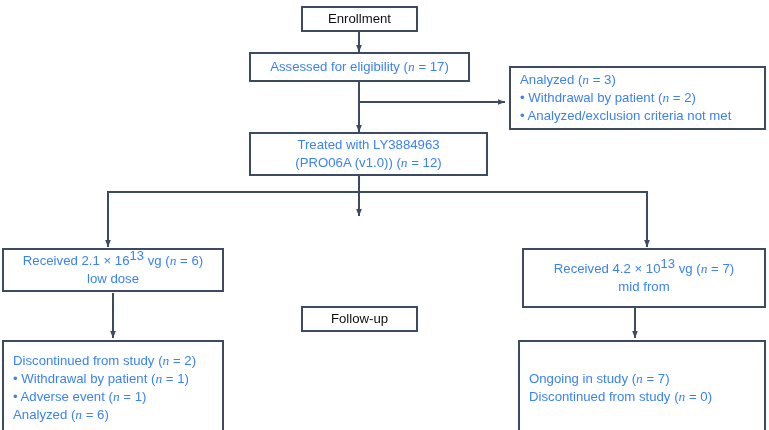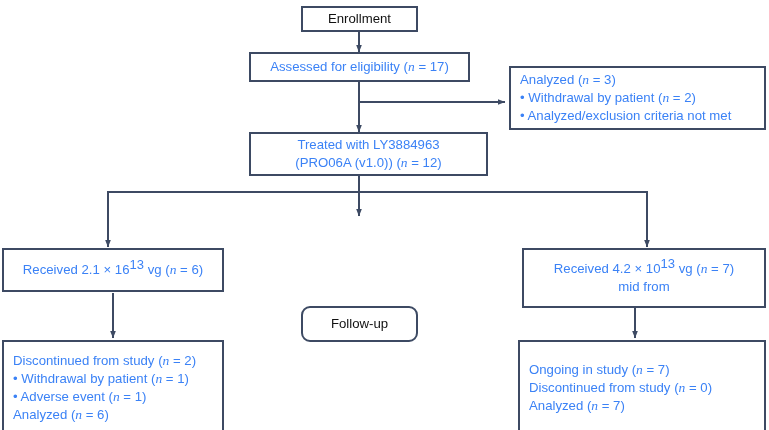--- a/index.html
+++ b/index.html
@@ -84,21 +84,21 @@
 
     <line x1="113" y1="289" x2="113" y2="334" stroke="#3d4a63" stroke-width="2" marker-end="url(#arrow)"></line>
     <line x1="635" y1="289" x2="635" y2="334" stroke="#3d4a63" stroke-width="2" marker-end="url(#arrow)"></line>
   </svg>
 
   <div class="stage" style="left:301px; top:2px; width:117px; height:26px;">
     <span>Enrollment</span>
   </div>
 
 
-  <div class="stage" style="left:301px; top:302px; width:117px; height:36px;border-radius:9px;">
+  <div class="stage" style="left:301px; top:302px; width:117px; height:26px;">
     <span>Follow-up</span>
   </div>
 
   <div class="node center" style="left:249px; top:48px; width:221px; height:30px;">
     <div class="pad">
       <div class="line-row">
         <span>Assessed for eligibility (</span><em class="n">n</em><span> = 17)</span>
       </div>
     </div>
   </div>
@@ -122,20 +122,21 @@
         <span>(PRO06A (v1.0)) (</span><em class="n">n</em><span> = 12)</span>
       </div>
     </div>
   </div>
 
   <div class="node center" style="left:2px; top:244px; width:222px; height:44px;">
     <div class="pad">
       <div class="line-row">
         <span>Received 2.1 × 16</span><sup>13</sup><span> vg (</span><em class="n">n</em><span> = 6)</span>
       </div>
+      <div class="line-row">low dose</div>
     </div>
   </div>
 
   <div class="node center" style="left:522px; top:244px; width:244px; height:60px;">
     <div class="pad">
       <div class="line-row">
         <span>Received 4.2 × 10</span><sup>13</sup><span> vg (</span><em class="n">n</em><span> = 7)</span>
       </div>
       <div class="line-row">mid from</div>
     </div>
@@ -159,19 +160,16 @@
   </div>
 
   <div class="node left-al" style="left:518px; top:336px; width:248px; height:96px;">
     <div class="pad">
       <div class="line-row">
         <span>Ongoing in study (</span><em class="n">n</em><span> = 7)</span>
       </div>
       <div class="line-row">
         <span>Discontinued from study (</span><em class="n">n</em><span> = 0)</span>
       </div>
-      <div class="line-row">
-        <span>Analyzed (</span><em class="n">n</em><span> = 7)</span>
-      </div>
     </div>
   </div>
 
 </div>
 
 </body></html>

